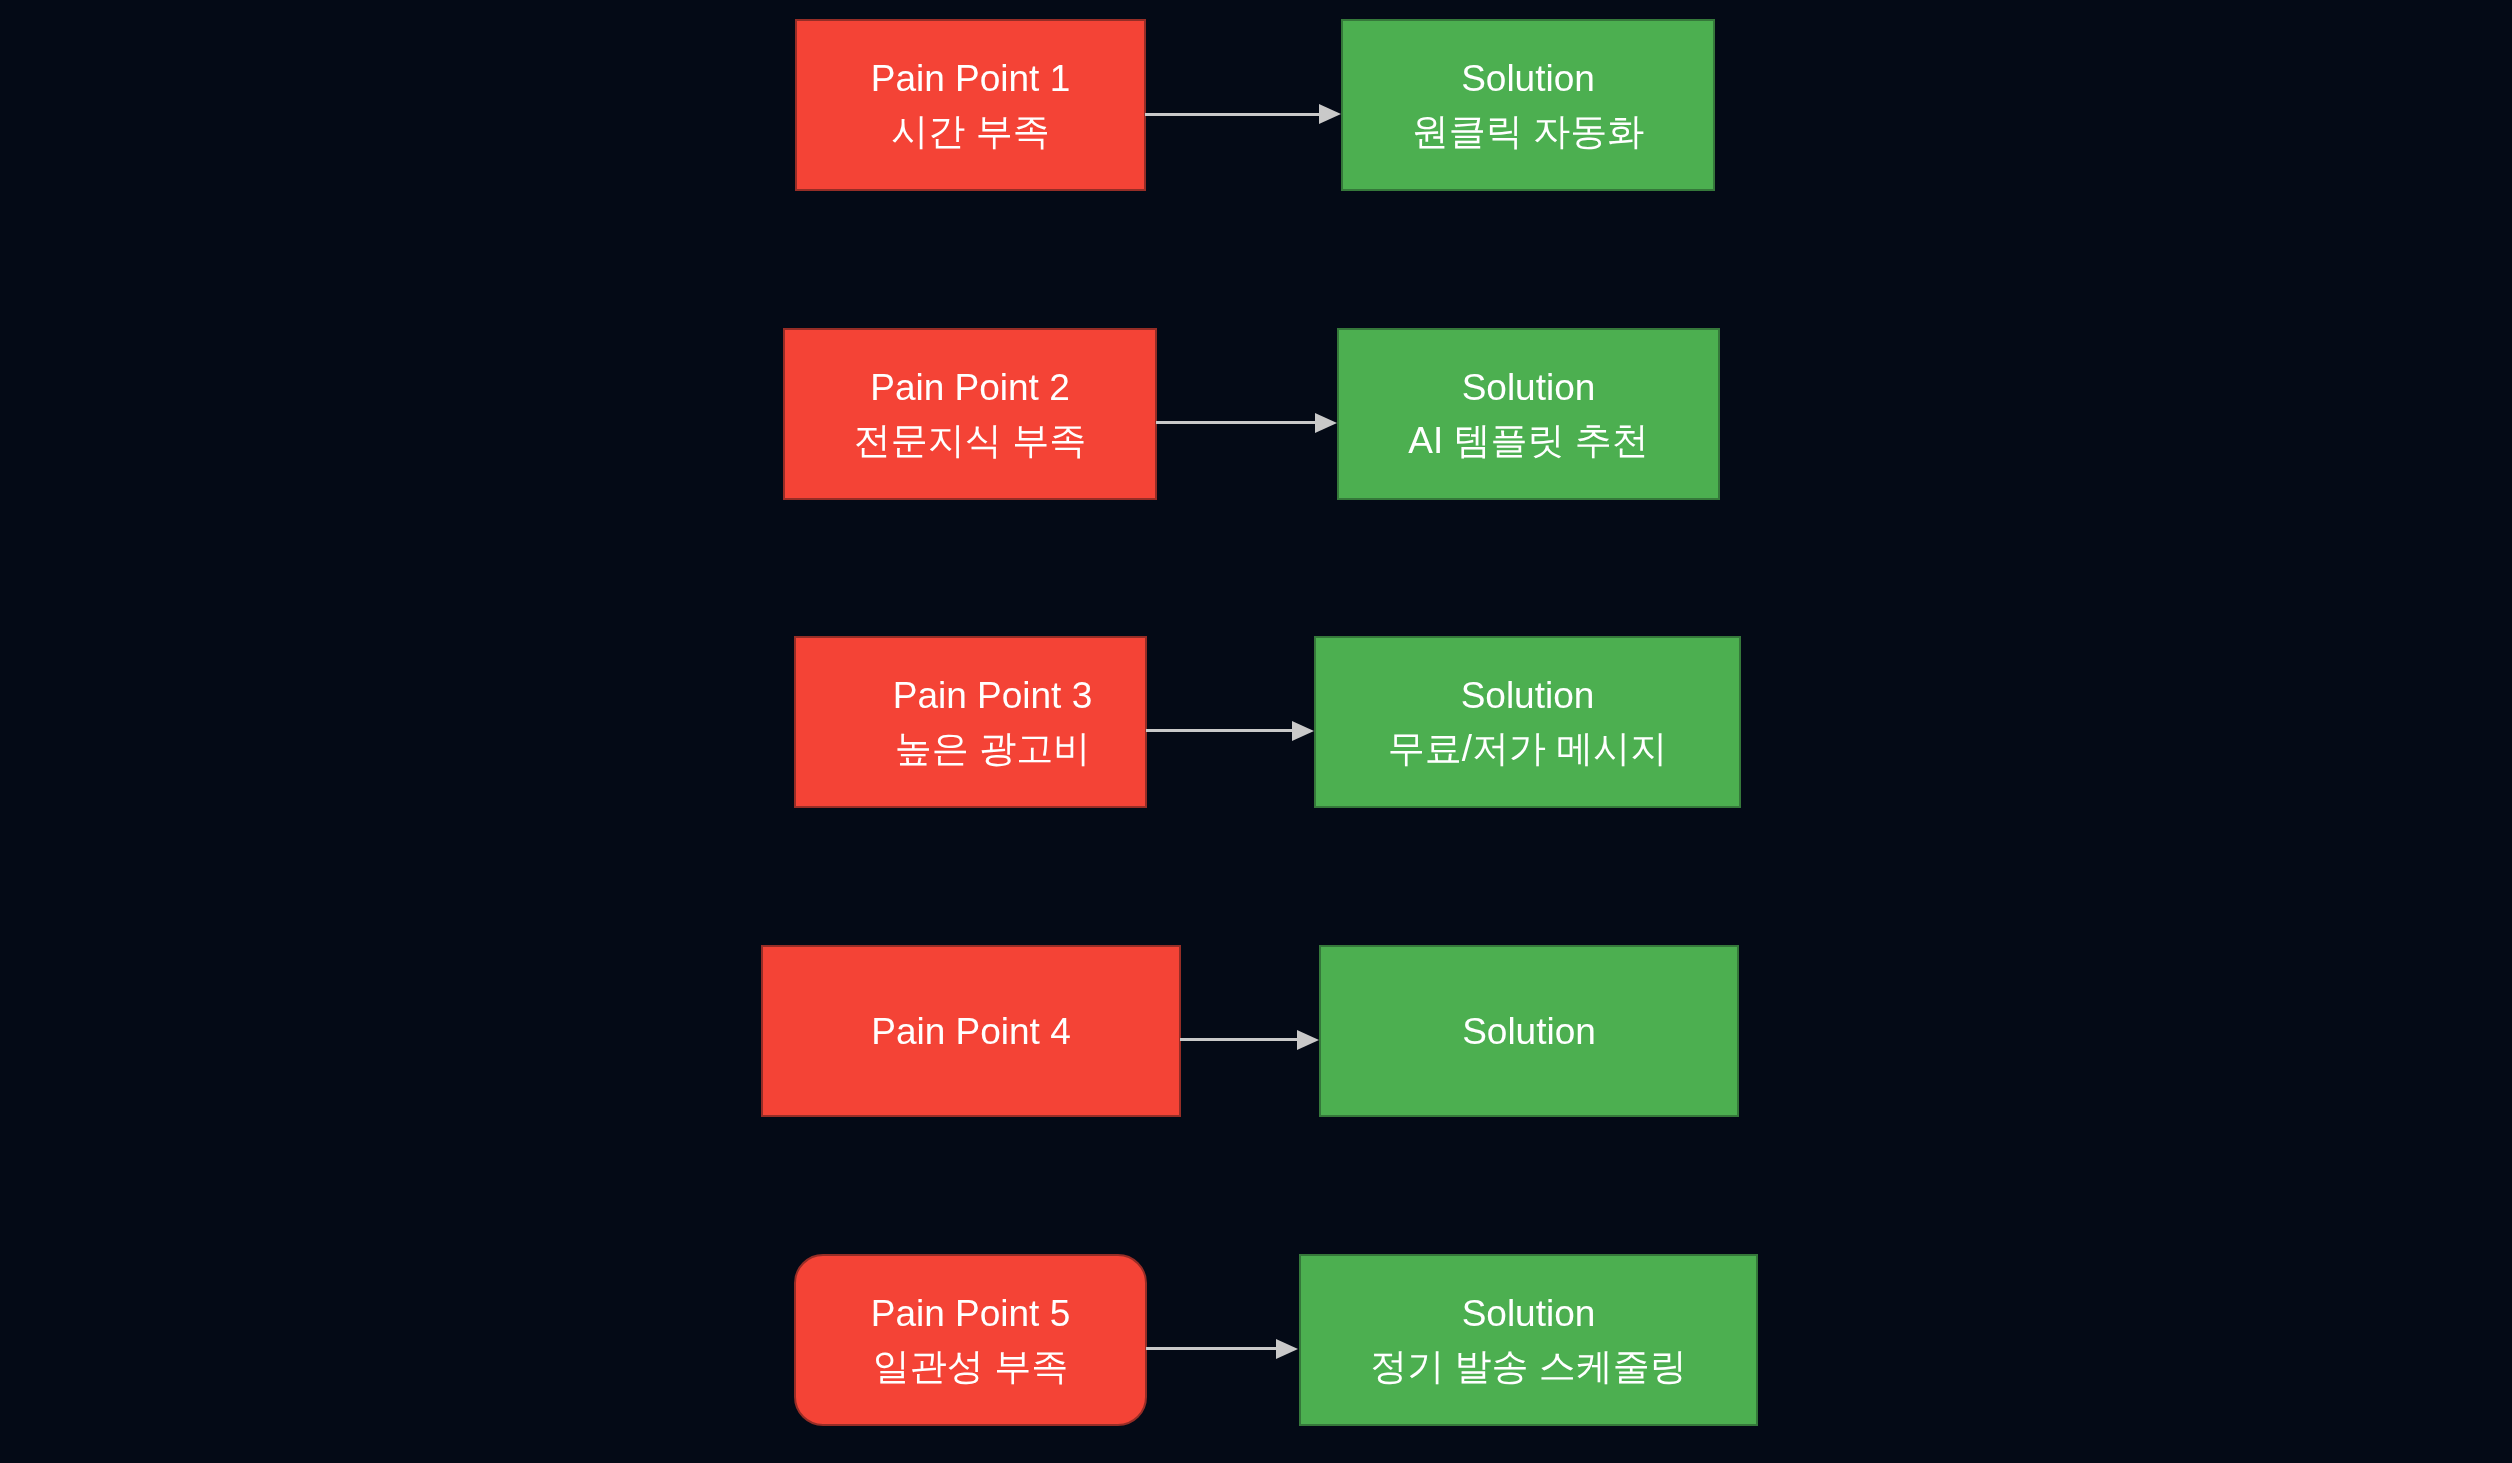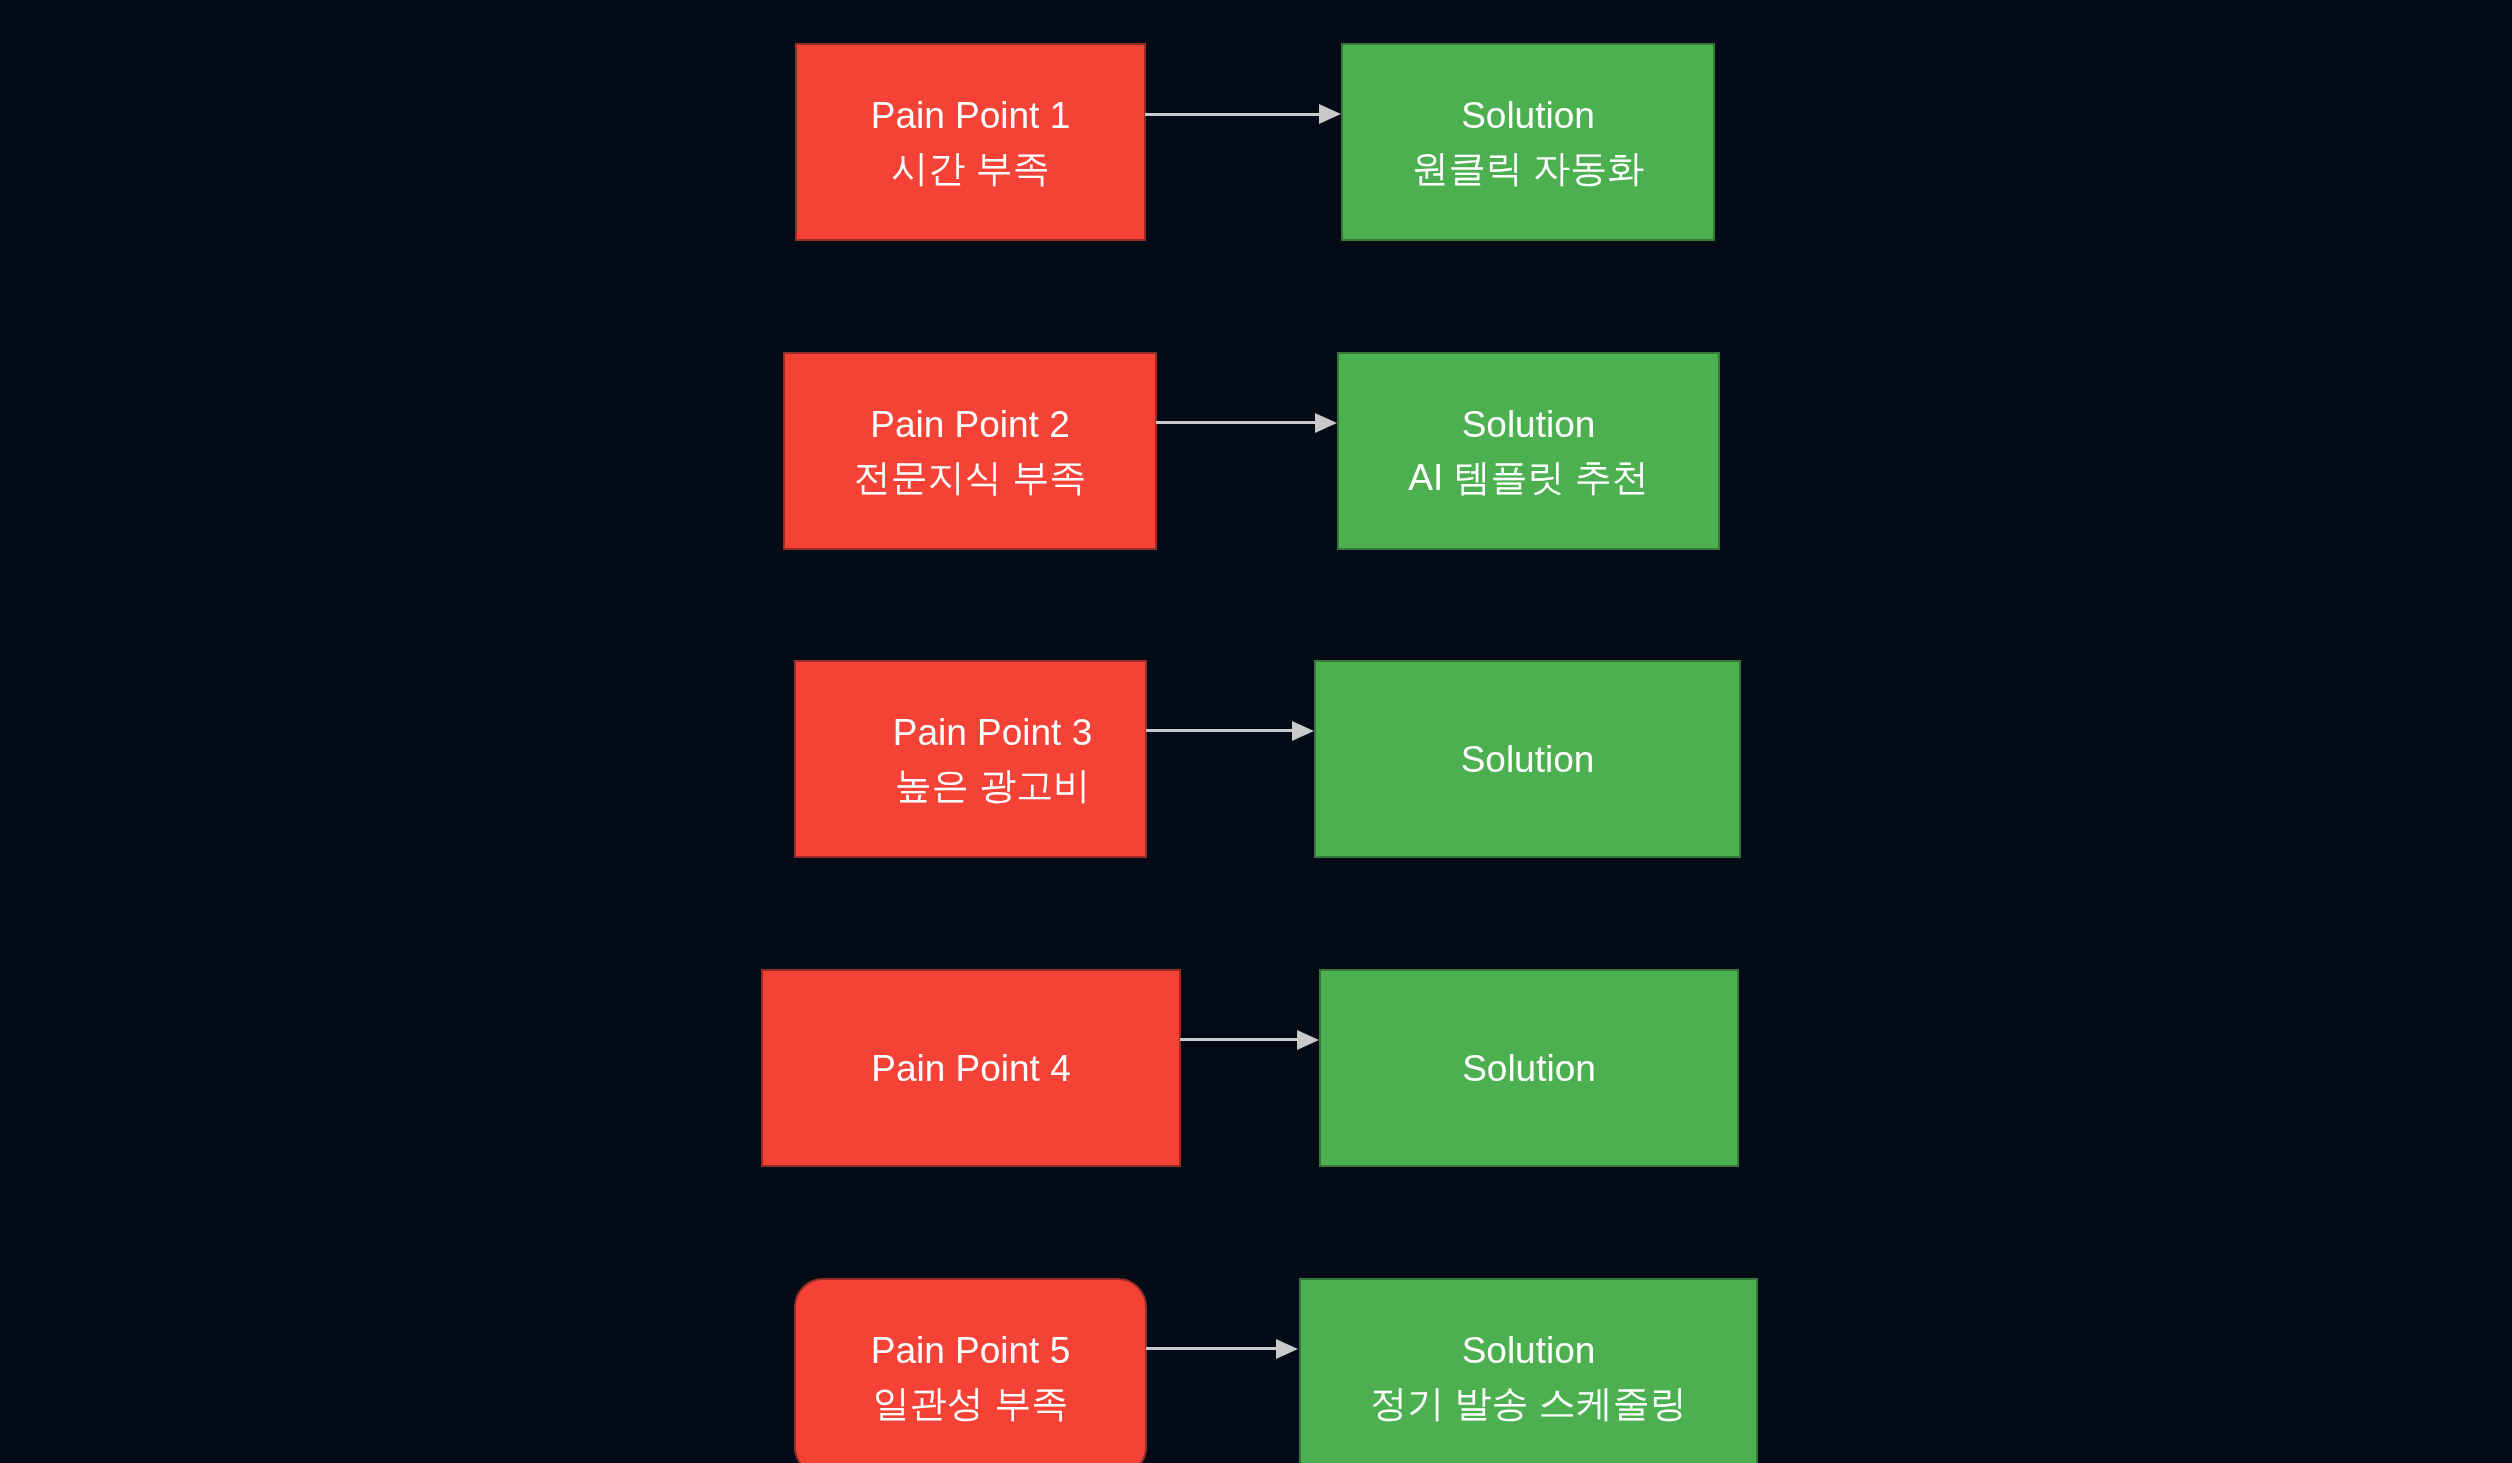--- a/index.html
+++ b/index.html
@@ -11,27 +11,26 @@
     background: var(--background, #040a16);
     font-family: "Liberation Sans", sans-serif;
   }
   #canvas {
     position: relative;
     width: 2512px;
     height: 1464px;
   }
   .node {
     position: absolute;
-    height: 198px;
+    height: 172px;
     box-sizing: border-box;
     display: flex;
     flex-direction: column;
     justify-content: center;
     align-items: center;
-    margin-top: 24px;
   }
   .node .title, .node .subtitle {
     font-size: 37px;
     line-height: 53px;
     color: var(--text, #ffffff);
     text-align: center;
     white-space: nowrap;
   }
   .pain {
     background: var(--pain-fill, #f44336);
@@ -89,20 +88,21 @@
 
   <div>
     <div class="node pain" style="left:794px; top:636px; width:353px;padding-left:44px;">
       <div class="title">Pain Point 3</div>
       <div class="subtitle">높은 광고비</div>
     </div>
     <div class="arrow-line" style="left:1146px; top:729px; width:150px;"></div>
     <div class="arrow-head" style="left:1292px; top:721px;"></div>
     <div class="node sol" style="left:1314px; top:636px; width:427px;">
       <div class="title">Solution</div>
+      <div class="subtitle">무료/저가 메시지</div>
     </div>
   </div>
 
   <div>
     <div class="node pain" style="left:761px; top:945px; width:420px;">
       <div class="title">Pain Point 4</div>
     </div>
     <div class="arrow-line" style="left:1180px; top:1038px; width:120px;"></div>
     <div class="arrow-head" style="left:1297px; top:1030px;"></div>
     <div class="node sol" style="left:1319px; top:945px; width:420px;">

